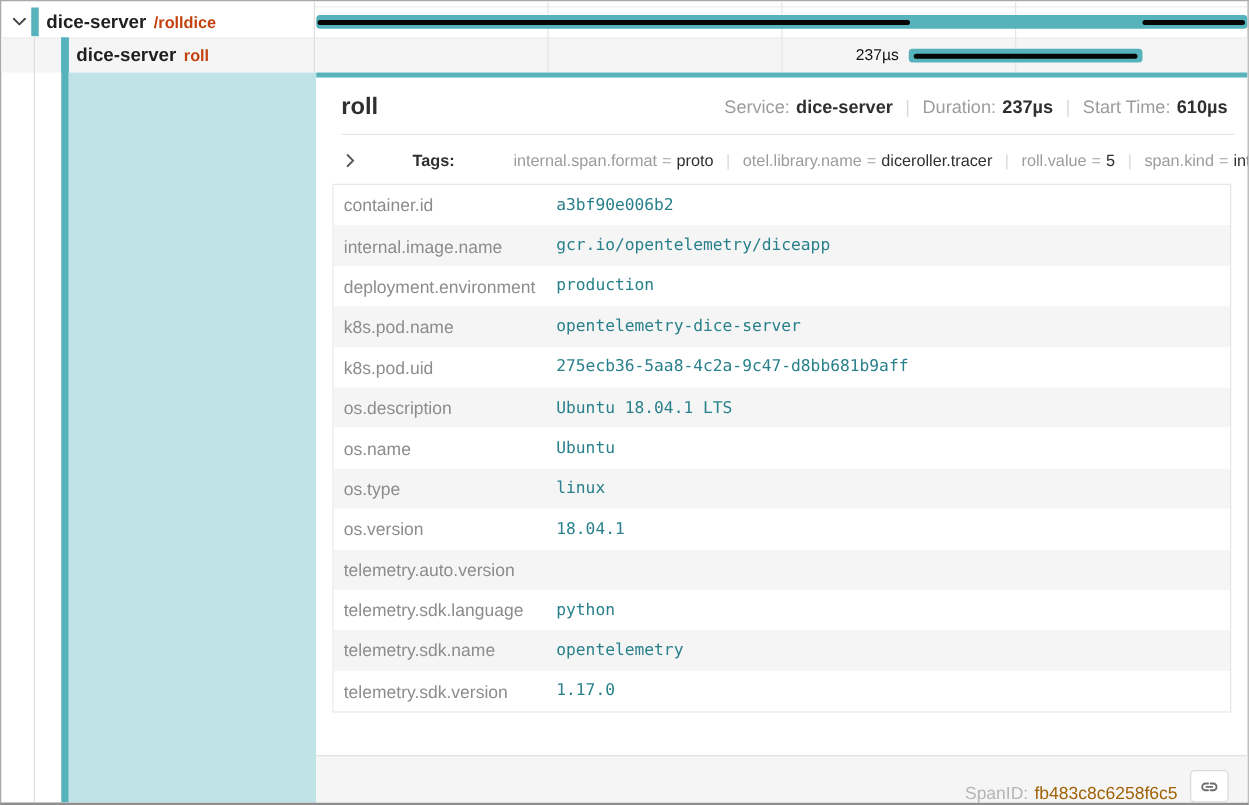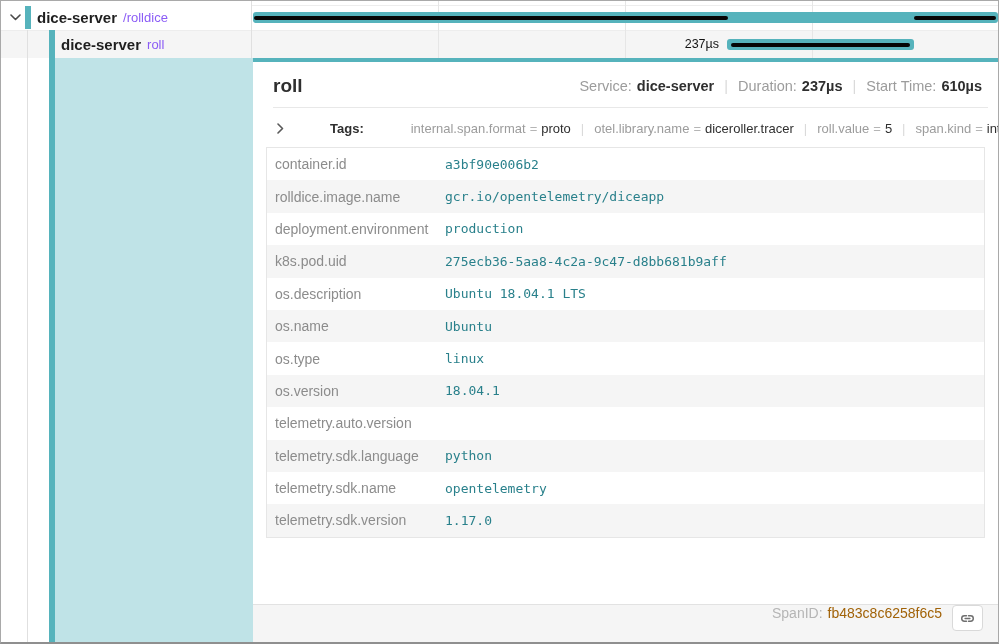--- a/index.html
+++ b/index.html
@@ -24,21 +24,21 @@
   .hline{position:absolute;height:1px;background:#ededed;}
   .vline{position:absolute;top:0;width:1px;height:57px;background:var(--grid);}
   .col-divider{position:absolute;left:250px;top:0;width:1px;height:57px;background:#e0e0e0;}
   .tree-row{position:absolute;left:0;width:250px;display:flex;align-items:center;}
   .tree-row.r1{top:4px;height:25px;}
   .tree-row.r2{top:29px;height:28px;}
   .chev{display:inline-flex;align-items:center;justify-content:center;width:14px;height:14px;margin-left:7px;flex:0 0 auto;}
   .svcbar{width:6px;height:23px;background:var(--teal);margin-left:3px;flex:0 0 auto;}
   .tree-row.r2 .svcbar{height:28px;margin-left:0;}
   .svc-name{font-size:15px;font-weight:600;color:#1f1f1f;margin-left:6px;white-space:nowrap;}
-  .op-name{font-size:13px;color:#8b5cf6;margin-left:6px;white-space:nowrap;}
+  .op-name{font-size:13px;color:#c2410c;margin-left:6px;white-space:nowrap;font-weight:bold;}
   .indent{width:48px;flex:0 0 auto;}
   .bar{position:absolute;background:var(--teal);border-radius:3px;}
   .bar-stripe{position:absolute;background:#060606;border-radius:2px;}
   #parent-bar{left:252px;top:11px;width:745px;height:11px;}
   #pstripe-a{left:253px;top:14.5px;width:474px;height:4.5px;}
   #pstripe-b{left:913px;top:14.5px;width:82px;height:4.5px;}
   #child-bar{left:726px;top:38px;width:187px;height:11px;}
   #cstripe{left:730px;top:41.5px;width:179px;height:4px;}
   #child-label{position:absolute;left:590px;top:36px;width:128px;text-align:right;font-size:12.5px;color:#141414;}
   
@@ -65,21 +65,21 @@
   .tag-pair .v{color:#2f2f2f;}
   .tag-sep{color:#d9d9d9;margin-left:10px;}
   
   #process-table{margin:6px 13px 0 13px;border:1px solid #e6e6e6;}
   .p-row{display:grid;grid-template-columns:170px 1fr;height:32.4px;align-items:center;background:#fff;}
   .p-row:nth-child(even){background:var(--rowgray);}
   .p-key{padding-left:8px;font-size:14px;color:var(--graykey);}
   .p-val{padding-left:8px;font-size:13px;color:var(--value-teal);font-family:"DejaVu Sans Mono",monospace;}
   
   .d-footer{margin-top:auto;height:38px;background:var(--rowgray);border-top:1px solid #e2e2e2;
-    display:flex;align-items:flex-start;justify-content:flex-end;padding-right:15px;font-size:14px;}
+    display:flex;align-items:flex-end;justify-content:flex-end;padding-right:15px;font-size:14px;}
   .spanid-label{color:#b5b5b5;}
   .spanid-value{color:#a16207;margin-left:5px;}
   .link-btn{margin-left:10px;width:31px;height:26px;background:#fff;border:1px solid #d9d9d9;border-radius:4px;
     display:flex;align-items:center;justify-content:center;cursor:pointer;}
   svg{display:block;}
 </style>
 </head>
 <body>
 
 <div id="win">
@@ -154,26 +154,30 @@
         </span>
     </div>
 
 
     <div id="process-table">
         <div class="p-row">
           <div class="p-key">container.id</div>
           <div class="p-val">a3bf90e006b2</div>
         </div>
         <div class="p-row">
-          <div class="p-key">rolldice.image.name</div>
+          <div class="p-key">internal.image.name</div>
           <div class="p-val">gcr.io/opentelemetry/diceapp</div>
         </div>
         <div class="p-row">
           <div class="p-key">deployment.environment</div>
           <div class="p-val">production</div>
+        </div>
+        <div class="p-row">
+          <div class="p-key">k8s.pod.name</div>
+          <div class="p-val">opentelemetry-dice-server</div>
         </div>
         <div class="p-row">
           <div class="p-key">k8s.pod.uid</div>
           <div class="p-val">275ecb36-5aa8-4c2a-9c47-d8bb681b9aff</div>
         </div>
         <div class="p-row">
           <div class="p-key">os.description</div>
           <div class="p-val">Ubuntu 18.04.1 LTS</div>
         </div>
         <div class="p-row">

